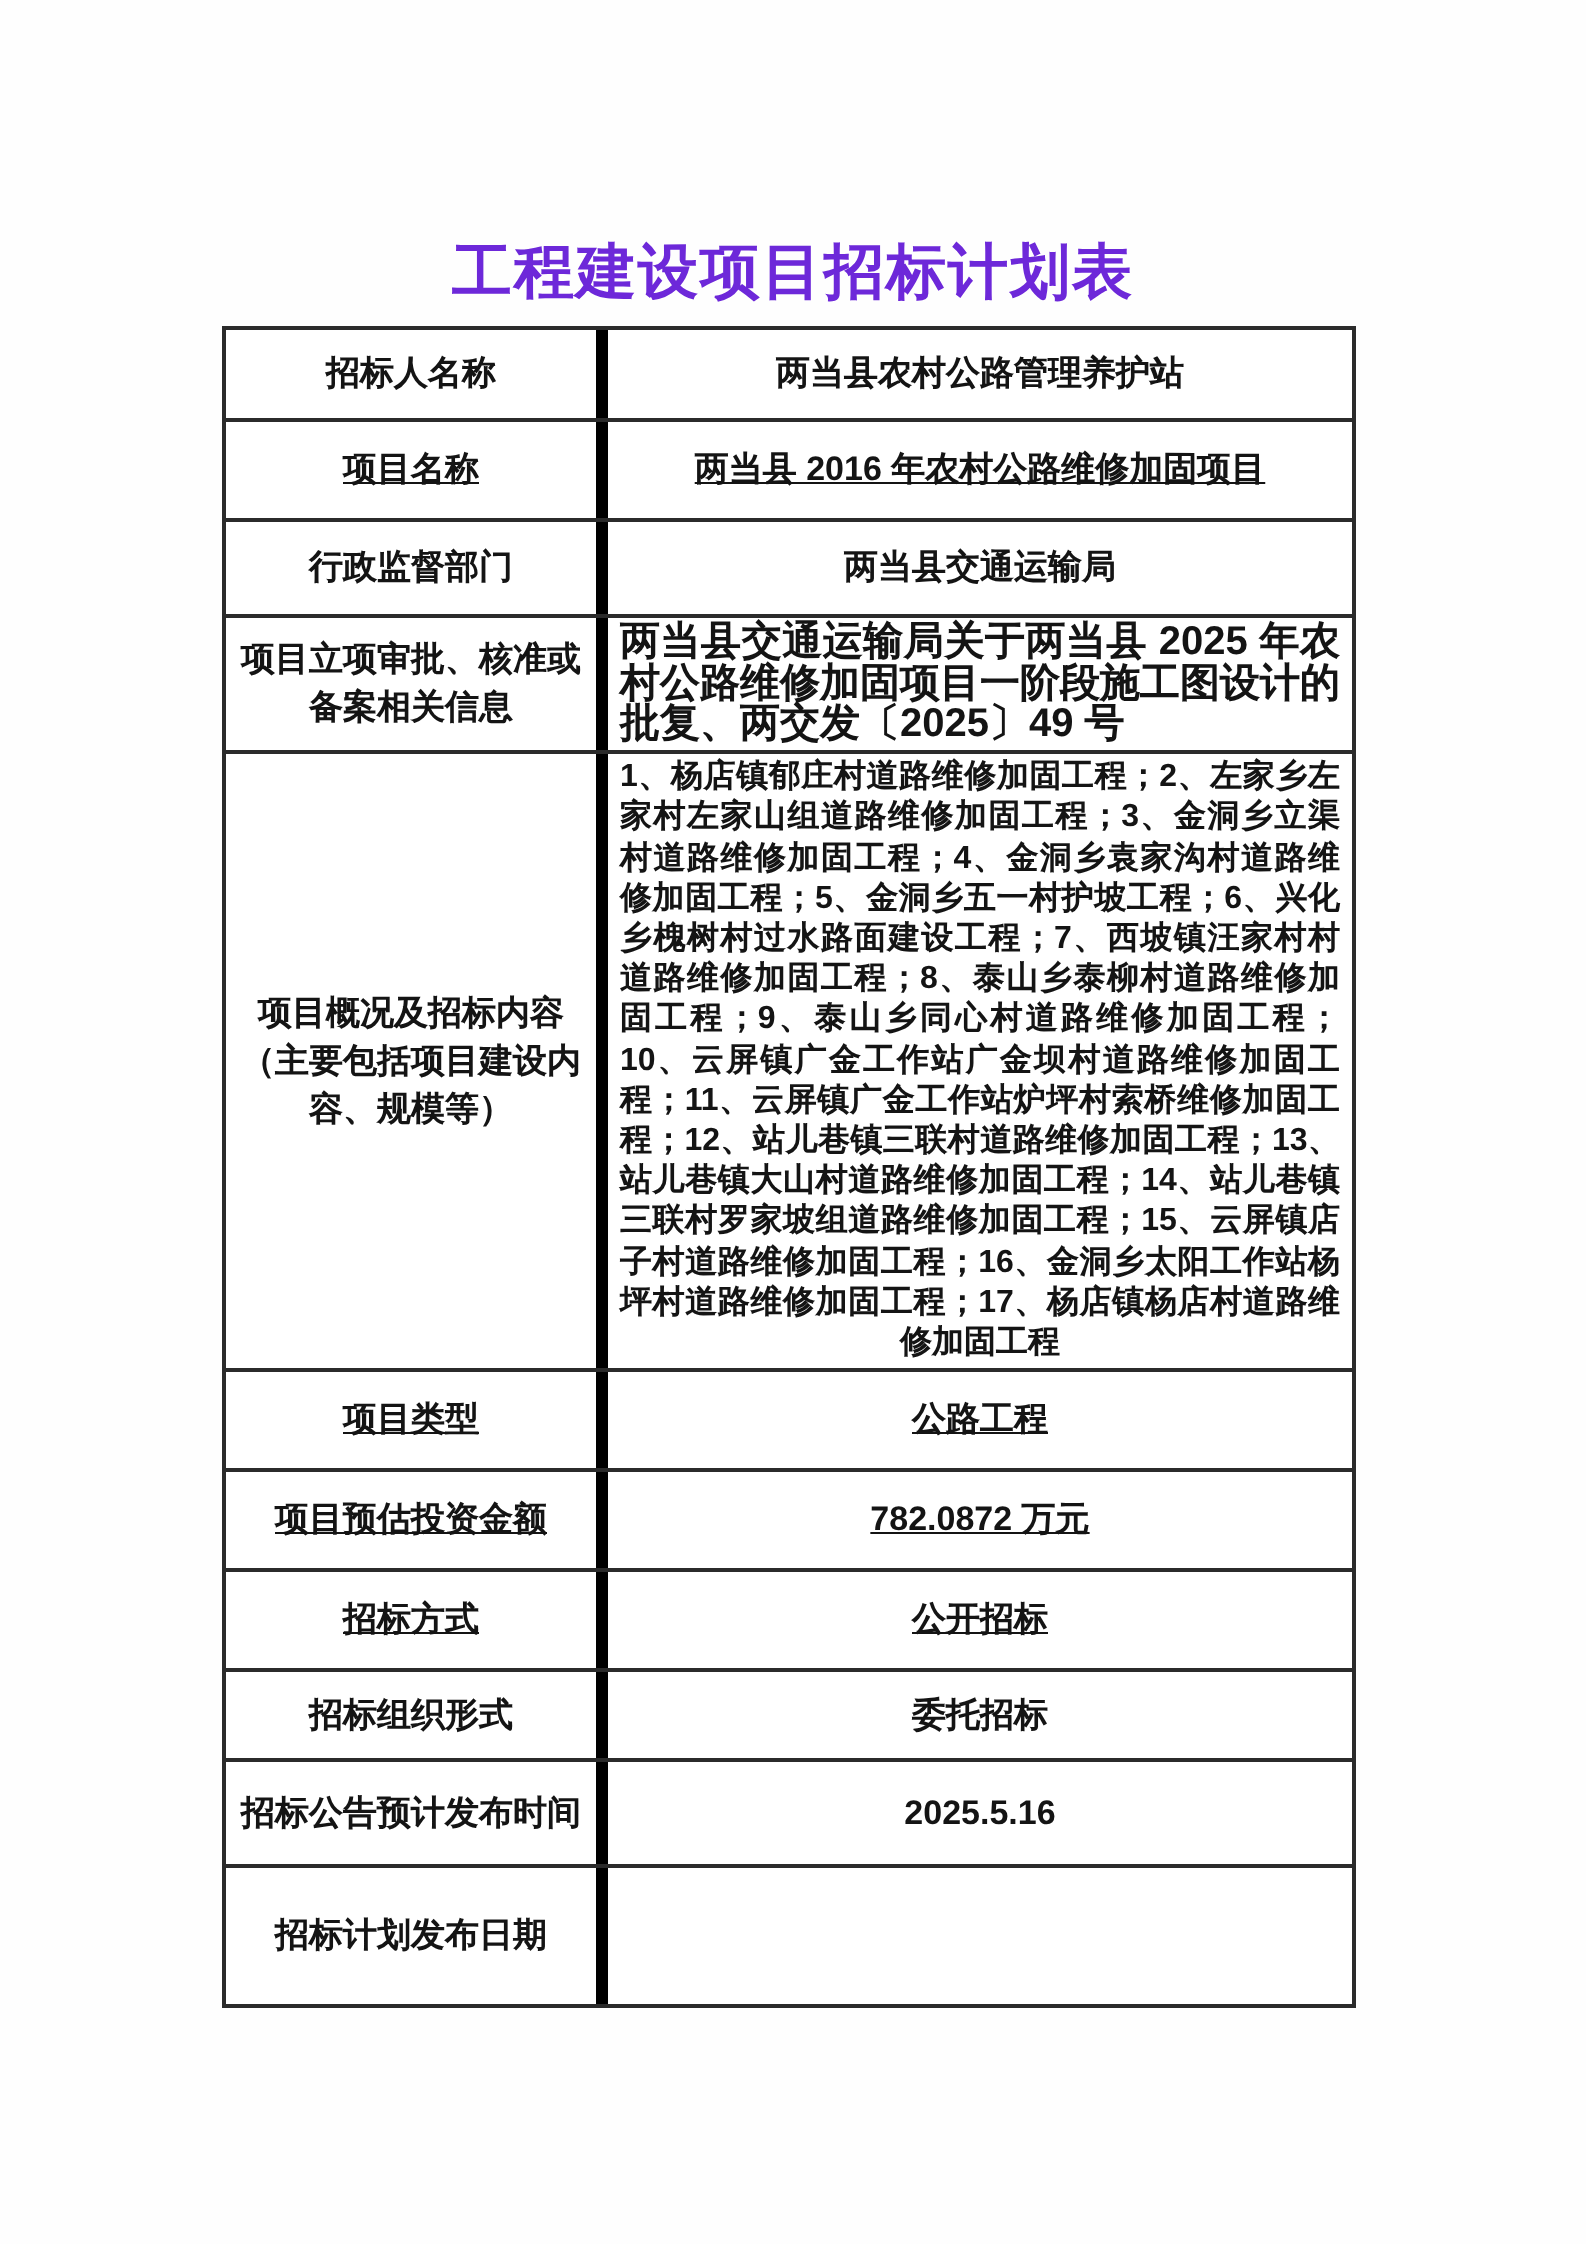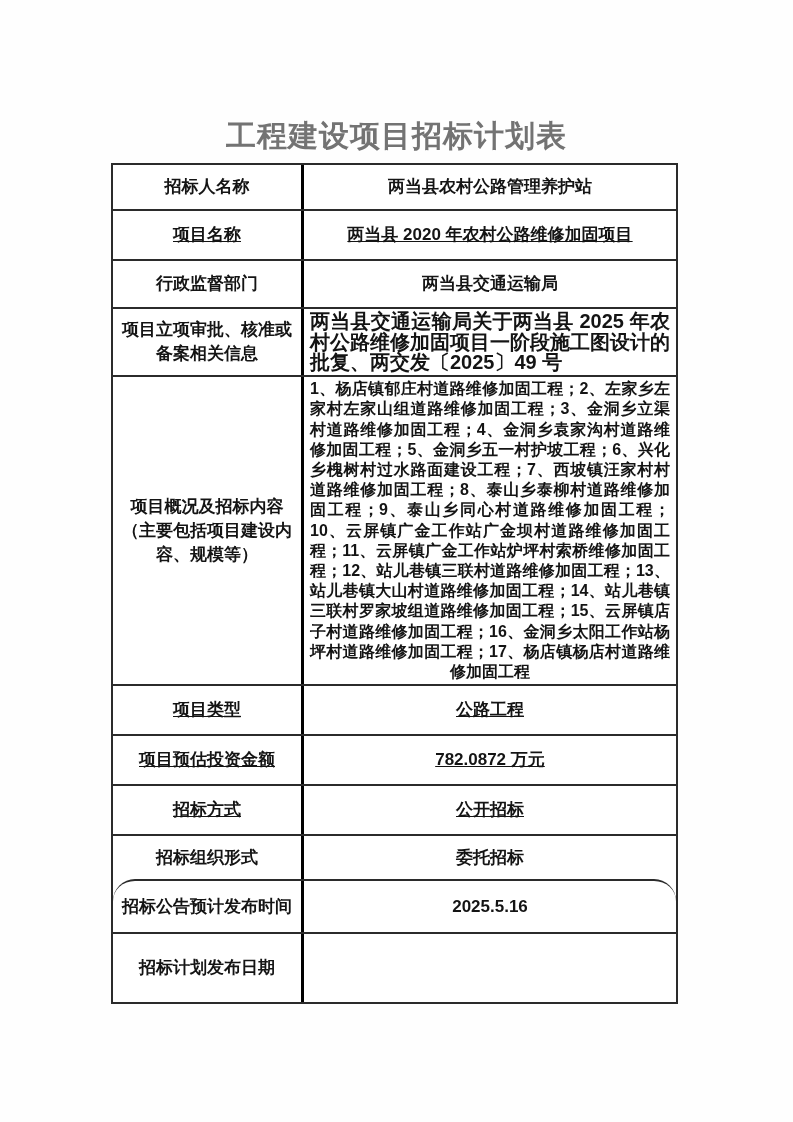--- a/index.html
+++ b/index.html
@@ -18,39 +18,39 @@
   }
   .doc-title {
     position: absolute;
     top: 116px;
     left: 0;
     width: 100%;
     text-align: center;
     font-size: 30px;
     font-weight: 700;
     letter-spacing: 1px;
-    color: #737373;
+    color: #6d28d9;
   }
   .bid-table {
     position: absolute;
     top: 163px;
     left: 111px;
     width: 567px;
     border: 2px solid #2b2b2b;
     background: #fff;
   }
   .trow {
     display: flex;
     border-top: 2px solid #2b2b2b;
   }
   .trow:first-child { border-top: none; }
   .tcell-label {
     flex: none;
     width: 191px;
-    border-right: 3px solid #000000;
+    border-right: 6px solid #000000;
     display: flex;
     align-items: center;
     justify-content: center;
     text-align: center;
     font-size: 17px;
     font-weight: 600;
     line-height: 24px;
     padding: 2px 1px;
   }
   .tcell-value {
@@ -66,21 +66,21 @@
     min-width: 0;
   }
   .tcell-value .vtext { width: 100%; }
   
   .h44  { min-height: 44px; }
   .h50  { min-height: 50px; text-decoration: underline; }
   .h48  { min-height: 48px; }
   .h62  { min-height: 62px; justify-content: space-between; }
   .h283 { min-height: 283px; }
   .h45  { min-height: 45px; }
-  .h53  { min-height: 53px; border-radius: 22px; }
+  .h53  { min-height: 53px; }
   .h70  { min-height: 70px; }
   
   .val-justify-left .vtext {
     text-align: justify;
     text-align-last: left;
     font-size: 20px;
     line-height: 20.7px;
   }
   .val-justify-center .vtext {
     text-align: justify;
@@ -101,21 +101,21 @@
     <div class="trow h44">
       <div class="tcell-label">招标人名称</div>
       <div class="tcell-value">
         <div class="vtext">两当县农村公路管理养护站</div>
       </div>
     </div>
 
     <div class="trow h50">
       <div class="tcell-label">项目名称</div>
       <div class="tcell-value">
-        <div class="vtext">两当县 2020 年农村公路维修加固项目</div>
+        <div class="vtext">两当县 2016 年农村公路维修加固项目</div>
       </div>
     </div>
 
     <div class="trow h48">
       <div class="tcell-label">行政监督部门</div>
       <div class="tcell-value">
         <div class="vtext">两当县交通运输局</div>
       </div>
     </div>
 

